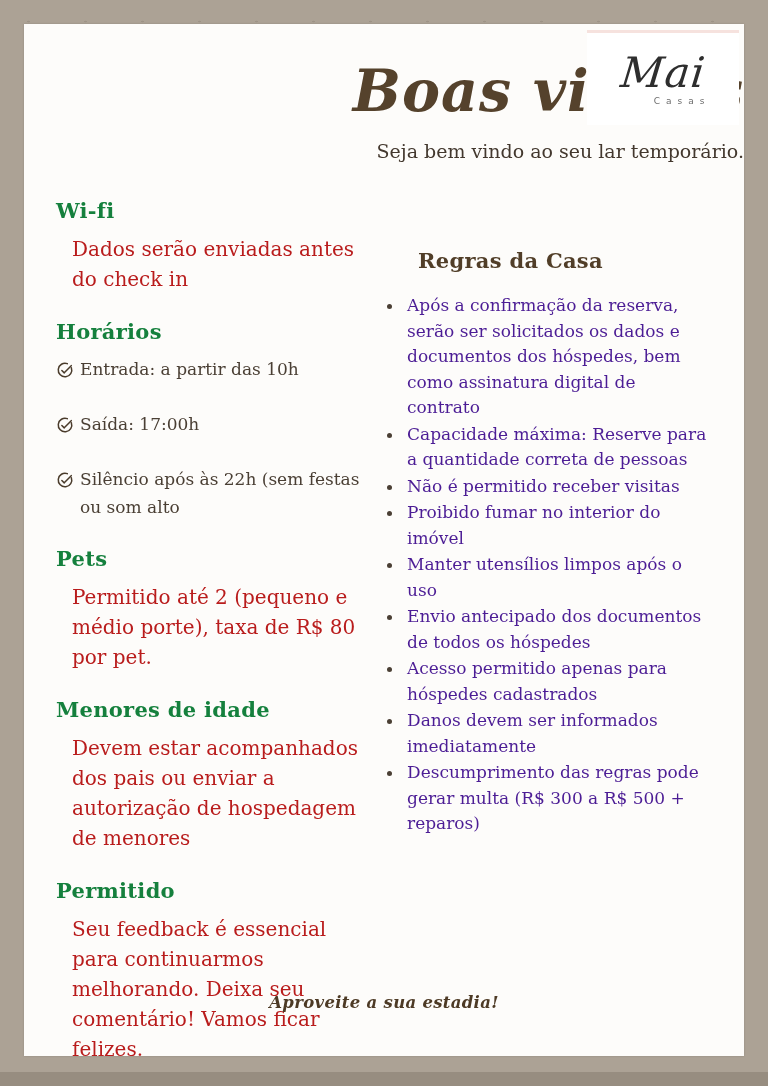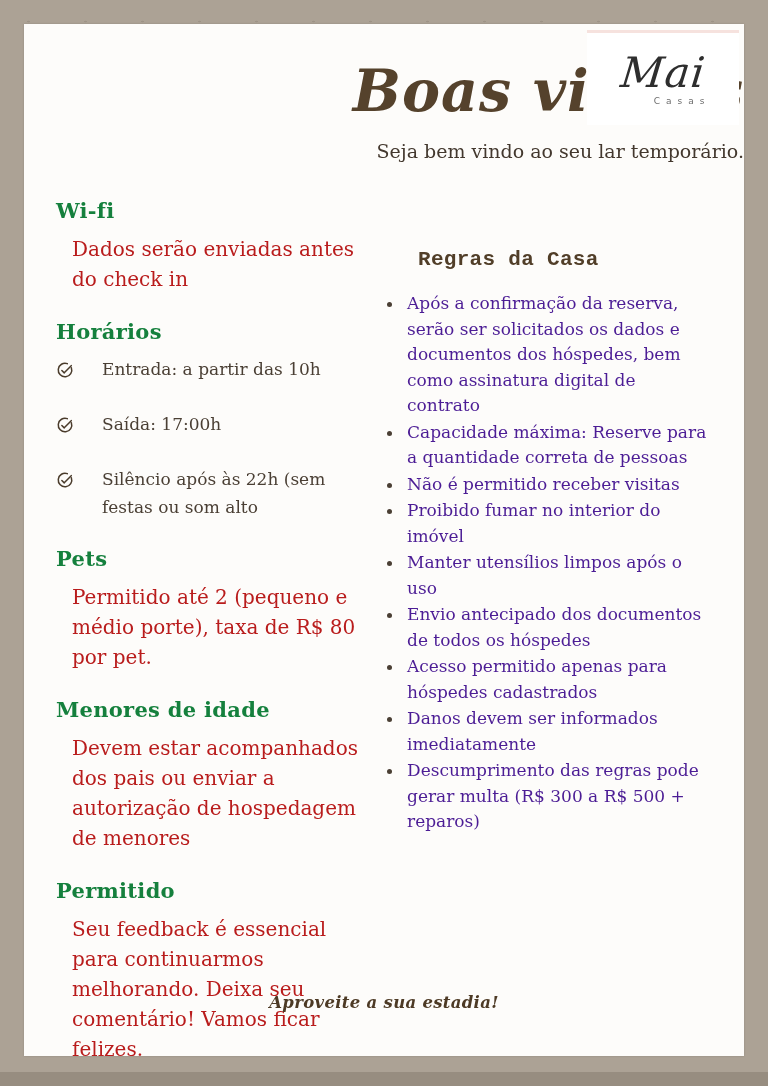--- a/index.html
+++ b/index.html
@@ -50,26 +50,26 @@
   
   .columns { position:absolute; left:0; top:168px; width:720px; display:flex; }
   .col-left { width:356px; padding:6px 2px 0 32px; box-sizing:border-box; }
   .col-right { flex:1; padding:0 16px 0 2px; box-sizing:border-box; }
   .col-left h2 {
     margin:25px 0 11px; font-size:21px; color:#15803d; letter-spacing:.3px;
   }
   .col-left h2.first { margin-top:0; }
   .col-left p { margin:0 16px 4px; font-size:20px; line-height:30px; color:#b91c1c; }
   .time-item {
-    display:flex; align-items:flex-start; gap:28px;
+    display:flex; align-items:flex-start; gap:6px;
     margin:0 0 23px; font-size:17px; line-height:28px; color:#4a3f34;
   }
   .time-item .ico { flex:0 0 auto; margin-top:4px; }
   .rules-heading {
-    margin:56px 0 20px 36px; font-size:21px; color:#513e28; letter-spacing:.3px;font-family:Liberation Mono, monospace;
+    margin:56px 0 20px 36px; font-size:21px; color:#513e28; letter-spacing:.3px;
   }
   .rules-list {
     margin:0; padding:0 0 0 22px; width:330px; box-sizing:border-box;
     font-size:17px; line-height:25.5px; color:#4c1d95;
   }
   .rules-list li { margin:0 0 1px; padding-left:3px; }
   .rules-list li::marker { color:#4a3f34; }
   .footer-note {
     position:absolute; bottom:44px; left:0; width:100%; text-align:center;
     margin:0; font-size:16.5px; font-weight:700; font-style:italic; color:#4d3a25;

